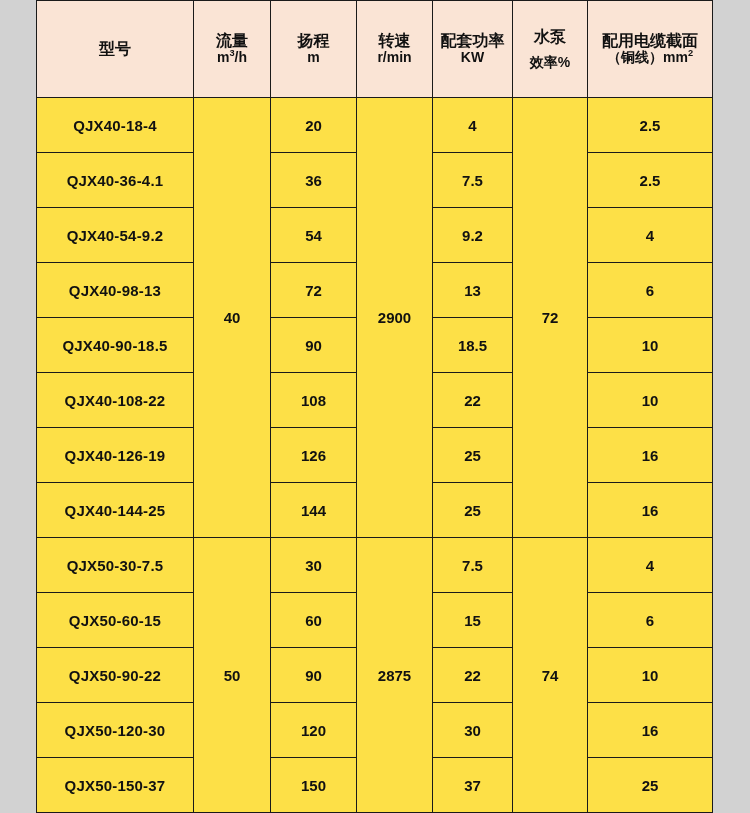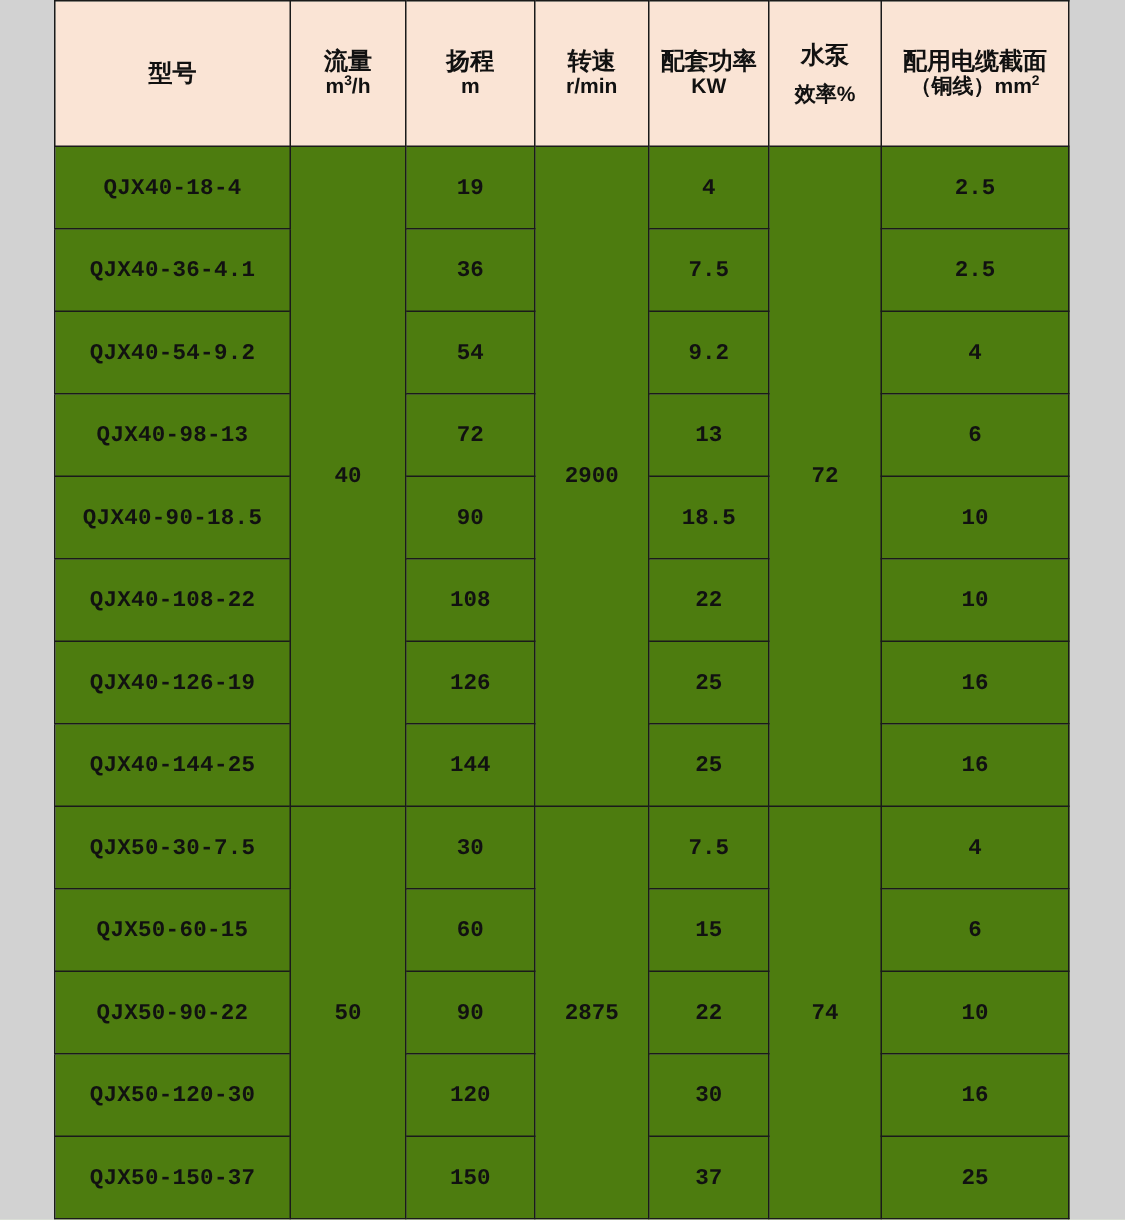--- a/index.html
+++ b/index.html
@@ -67,24 +67,23 @@
   table.spec-table thead th.single-line .hdr-name {
     margin-bottom: 0;
   }
   table.spec-table thead th.stacked-cn {
     line-height: 1.35;
   }
   table.spec-table thead th.stacked-cn .hdr-name {
     margin-bottom: 6px;
   }
   table.spec-table tbody td {
-    background: #4d7c0f;
+    background: #fde047;
     height: 54px;
     font-size: 15px;
-    font-family: Liberation Mono, monospace;
   }
   table.spec-table tbody td.model-cell {
     font-size: 15px;
     letter-spacing: 0.2px;
   }
   table.spec-table tbody td.merged-cell {
     font-size: 15px;
   }
   sup {
     font-size: 0.66em;
@@ -137,21 +136,21 @@
           <th>
             <span class="hdr-name cn">配用电缆截面</span>
             <span class="hdr-unit">（铜线）mm<sup>2</sup></span>
           </th>
         </tr>
     </thead>
     <tbody>
         <tr>
           <td class="model-cell">QJX40-18-4</td>
           <td class="merged-cell" rowspan="8">40</td>
-          <td class="">19</td>
+          <td class="">20</td>
           <td class="merged-cell" rowspan="8">2900</td>
           <td class="">4</td>
           <td class="merged-cell" rowspan="8">72</td>
           <td class="">2.5</td>
         </tr>
         <tr>
           <td class="model-cell">QJX40-36-4.1</td>
           <td class="">36</td>
           <td class="">7.5</td>
           <td class="">2.5</td>

